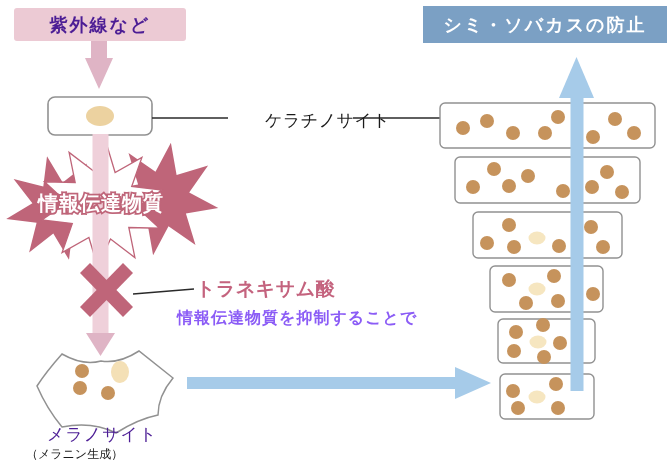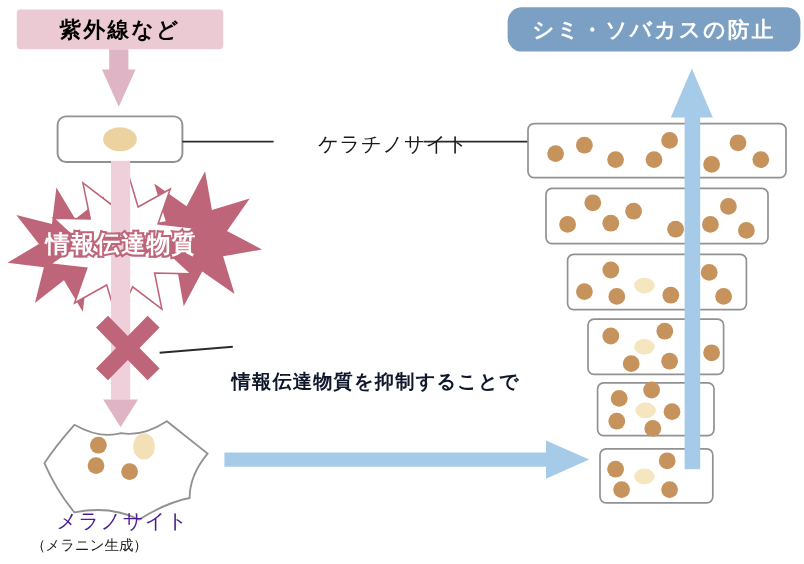--- a/index.html
+++ b/index.html
@@ -8,27 +8,27 @@
     font-family:"Liberation Sans",sans-serif;
   }
   #diagram-svg{position:absolute;left:0;top:0;}
   .abs{position:absolute;white-space:nowrap;}
   .uv-box{
     left:14px;top:8px;width:172px;height:33px;border-radius:3px;
     display:flex;align-items:center;justify-content:center;
     font-weight:bold;font-size:18px;letter-spacing:2px;
   }
   .prevention-box{
-    left:423px;top:6px;width:244px;height:37px;border-radius:12px;
+    left:423px;top:6px;width:244px;height:37px;border-radius:0;
     display:flex;align-items:center;justify-content:center;
     font-weight:bold;font-size:18px;letter-spacing:2px;color:#fff;text-align:right;
   }
   .keratinocyte-label{left:229px;top:109px;font-size:17px;color:#1a1a1a;letter-spacing:0.5px;margin-left:36px;}
   .tranexamic-label{left:196px;top:276px;font-size:19px;font-weight:bold;letter-spacing:0.5px;}
-  .desc{left:193px;font-size:16px;font-weight:bold;color:#0f172a;letter-spacing:1px;}
+  .desc{left:177px;font-size:16px;font-weight:bold;color:#8b5cf6;letter-spacing:1px;}
   .desc-1{top:308px;}
   .desc-2{top:330px;}
   .melanocyte-label{left:47px;top:423px;font-size:17px;color:#4c1d95;letter-spacing:1px;}
   .melanocyte-note{left:26px;top:446px;font-size:12px;color:#1a1a1a;}
   .burst-text{
     font-weight:bold;font-size:20px;letter-spacing:1px;
     paint-order:stroke;stroke-width:3.5px;fill:#fff;
   }
 </style>
 </head>
@@ -123,24 +123,25 @@
         <circle cx="518" cy="408" r="7" fill="#c6935c"></circle>
         <circle cx="558" cy="408" r="7" fill="#c6935c"></circle>
       </g>
 
     <g id="blue-up-arrow" fill="#a6cbe9">
       <rect x="570.5" y="96" width="13" height="295"></rect>
       <polygon points="559,98 594,98 576.5,57"></polygon>
     </g>
   </svg>
 
-  <div class="abs uv-box" style="background: rgb(236, 202, 212); color: #000000;">紫外線など</div>
+  <div class="abs uv-box" style="background: rgb(236, 202, 212); color: #4c1d95;">紫外線など</div>
 
   <div class="abs prevention-box" style="background: rgb(123, 160, 196);">シミ・ソバカスの防止</div>
 
   <div class="abs keratinocyte-label">ケラチノサイト</div>
 
+  <div class="abs tranexamic-label" style="color: rgb(196, 99, 126);">トラネキサム酸</div>
 
   <div class="abs desc desc-1">情報伝達物質を抑制することで</div>
 
   <div class="abs melanocyte-label">メラノサイト</div>
   <div class="abs melanocyte-note">（メラニン生成）</div>
 </div>
 
 </body></html>

